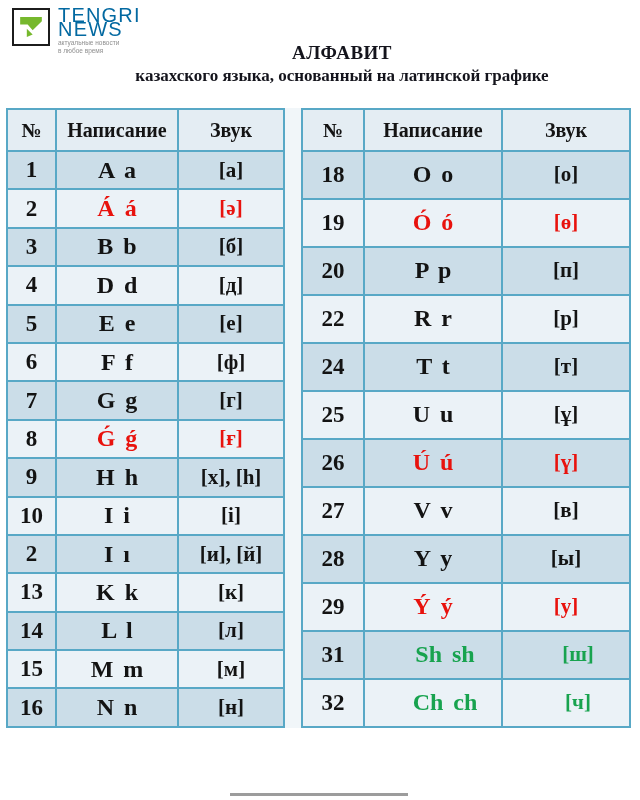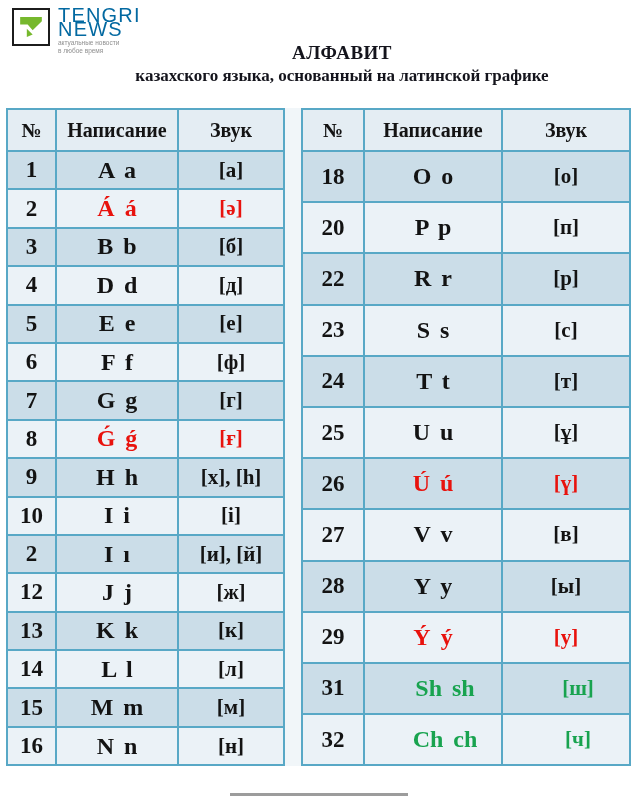--- a/index.html
+++ b/index.html
@@ -190,25 +190,20 @@
           <td class="num">10</td>
           <td class="letters">I i</td>
           <td class="sound">[i]</td>
         </tr>
         <tr class="default">
           <td class="num">2</td>
           <td class="letters">I ı</td>
           <td class="sound">[и], [й]</td>
         </tr>
         <tr class="default">
-          <td class="num">12</td>
-          <td class="letters">J j</td>
-          <td class="sound">[ж]</td>
-        </tr>
-        <tr class="default">
           <td class="num">13</td>
           <td class="letters">K k</td>
           <td class="sound">[к]</td>
         </tr>
         <tr class="default">
           <td class="num">14</td>
           <td class="letters">L l</td>
           <td class="sound">[л]</td>
         </tr>
         <tr class="default">
@@ -238,34 +233,34 @@
         <th>Написание</th>
         <th>Звук</th>
       </tr>
     </thead>
     <tbody>
         <tr class="default">
           <td class="num">18</td>
           <td class="letters">O o</td>
           <td class="sound">[о]</td>
         </tr>
+        <tr class="red">
+          <td class="num">19</td>
+          <td class="letters">Ó ó</td>
+          <td class="sound">[ө]</td>
+        </tr>
         <tr class="default">
           <td class="num">20</td>
           <td class="letters">P p</td>
           <td class="sound">[п]</td>
         </tr>
         <tr class="default">
           <td class="num">22</td>
           <td class="letters">R r</td>
           <td class="sound">[р]</td>
-        </tr>
-        <tr class="default">
-          <td class="num">23</td>
-          <td class="letters">S s</td>
-          <td class="sound">[с]</td>
         </tr>
         <tr class="default">
           <td class="num">24</td>
           <td class="letters">T t</td>
           <td class="sound">[т]</td>
         </tr>
         <tr class="default">
           <td class="num">25</td>
           <td class="letters">U u</td>
           <td class="sound">[ұ]</td>

